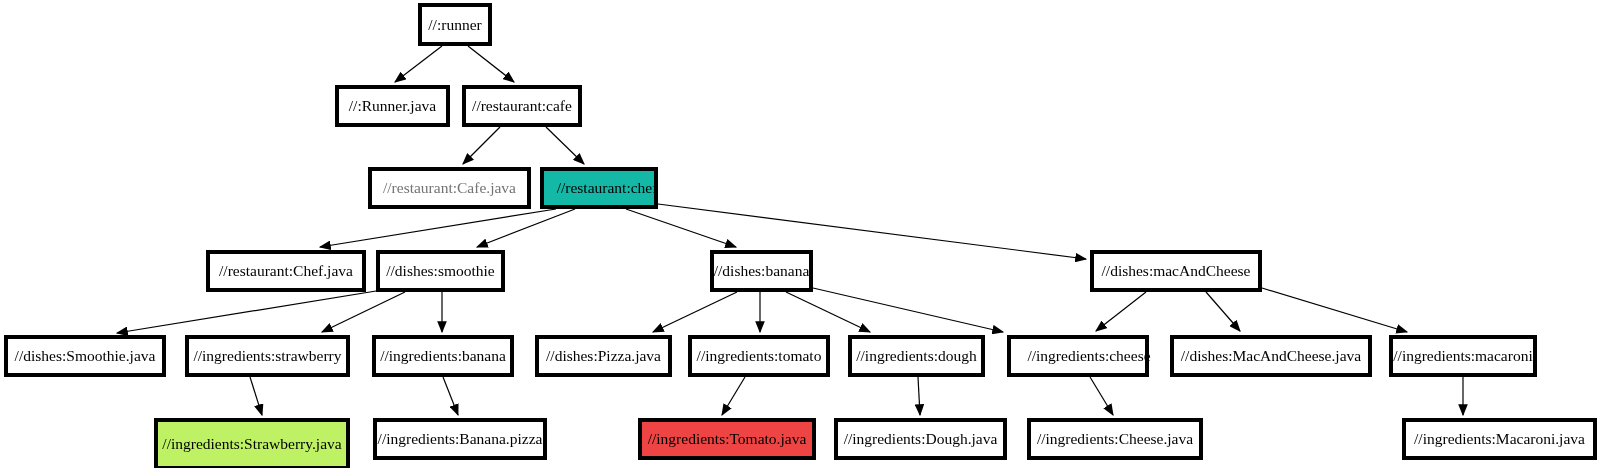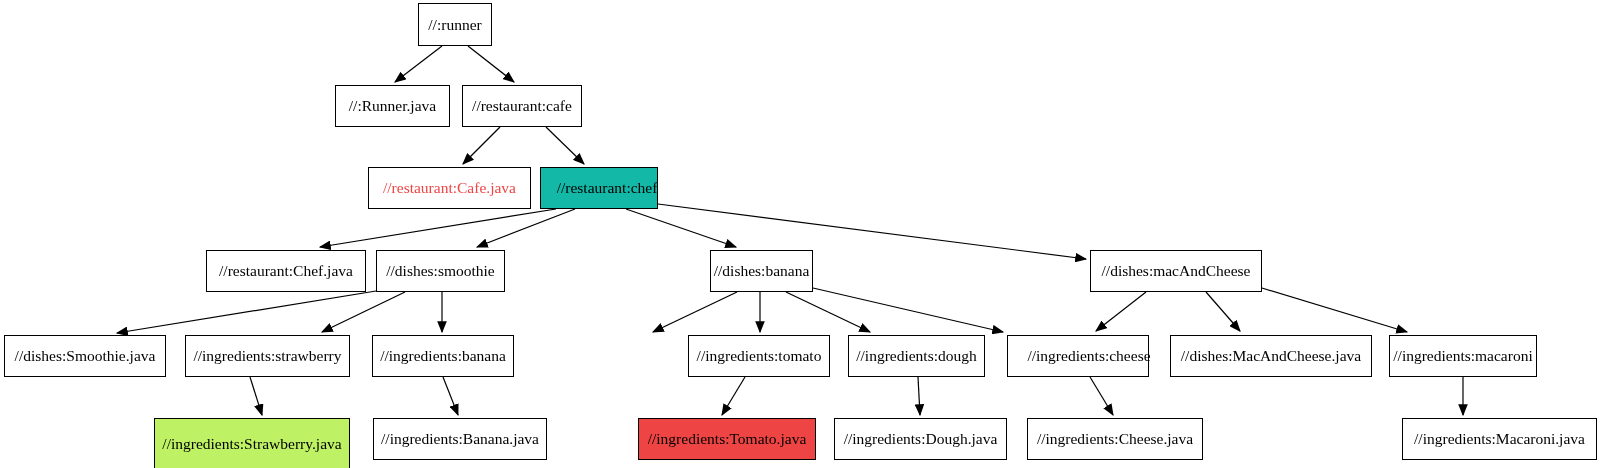--- a/index.html
+++ b/index.html
@@ -27,21 +27,21 @@
   #node-layer {
     position: absolute;
     left: 0;
     top: 0;
     width: 1600px;
     height: 468px;
   }
   .graph-node {
     position: absolute;
     box-sizing: border-box;
-    border: 1px solid #15803d;
+    border: 4px solid #15803d;
     background: #ffffff;
     display: flex;
     align-items: center;
     justify-content: center;
     color: #000000;
     font-size: 15.5px;
     line-height: 1;
     white-space: nowrap;
     letter-spacing: 0px;
   }
@@ -92,21 +92,21 @@
   <div id="node-layer">
       <div class="graph-node" style="left: 418px; top: 3px; width: 74px; height: 43px; border-color: rgb(0, 0, 0); background: rgb(255, 255, 255); color: rgb(0, 0, 0);">
         <span class="node-label">//:runner</span>
       </div>
       <div class="graph-node" style="left: 335px; top: 85px; width: 115px; height: 42px; border-color: rgb(0, 0, 0); background: rgb(255, 255, 255); color: rgb(0, 0, 0);">
         <span class="node-label">//:Runner.java</span>
       </div>
       <div class="graph-node" style="left: 462px; top: 85px; width: 120px; height: 42px; border-color: rgb(0, 0, 0); background: rgb(255, 255, 255); color: rgb(0, 0, 0);">
         <span class="node-label">//restaurant:cafe</span>
       </div>
-      <div class="graph-node" style="left: 368px; top: 167px; width: 163px; height: 42px; border-color: rgb(0, 0, 0); background: rgb(255, 255, 255); color: #ef4444;">
+      <div class="graph-node" style="left: 368px; top: 167px; width: 163px; height: 42px; border-color: rgb(0, 0, 0); background: rgb(255, 255, 255); color: #737373;">
         <span class="node-label">//restaurant:Cafe.java</span>
       </div>
       <div class="graph-node" style="left: 540px; top: 167px; width: 118px; height: 42px; border-color: rgb(0, 0, 0); background: #14b8a6; color: rgb(0, 0, 0); padding-left: 16px;">
         <span class="node-label">//restaurant:chef</span>
       </div>
       <div class="graph-node" style="left: 206px; top: 250px; width: 160px; height: 42px; border-color: rgb(0, 0, 0); background: rgb(255, 255, 255); color: rgb(0, 0, 0);">
         <span class="node-label">//restaurant:Chef.java</span>
       </div>
       <div class="graph-node" style="left: 376px; top: 250px; width: 129px; height: 42px; border-color: rgb(0, 0, 0); background: rgb(255, 255, 255); color: rgb(0, 0, 0);">
         <span class="node-label">//dishes:smoothie</span>
@@ -119,40 +119,43 @@
       </div>
       <div class="graph-node" style="left: 4px; top: 335px; width: 162px; height: 42px; border-color: rgb(0, 0, 0); background: rgb(255, 255, 255); color: rgb(0, 0, 0);">
         <span class="node-label">//dishes:Smoothie.java</span>
       </div>
       <div class="graph-node" style="left: 185px; top: 335px; width: 165px; height: 42px; border-color: rgb(0, 0, 0); background: rgb(255, 255, 255); color: rgb(0, 0, 0);">
         <span class="node-label">//ingredients:strawberry</span>
       </div>
       <div class="graph-node" style="left: 372px; top: 335px; width: 142px; height: 42px; border-color: rgb(0, 0, 0); background: rgb(255, 255, 255); color: rgb(0, 0, 0);">
         <span class="node-label">//ingredients:banana</span>
       </div>
+      <div class="graph-node" style="left: 535px; top: 335px; width: 137px; height: 42px; border-color: rgb(0, 0, 0); background: rgb(255, 255, 255); color: rgb(0, 0, 0);">
+        <span class="node-label">//dishes:Pizza.java</span>
+      </div>
       <div class="graph-node" style="left: 688px; top: 335px; width: 142px; height: 42px; border-color: rgb(0, 0, 0); background: rgb(255, 255, 255); color: rgb(0, 0, 0);">
         <span class="node-label">//ingredients:tomato</span>
       </div>
       <div class="graph-node" style="left: 848px; top: 335px; width: 137px; height: 42px; border-color: rgb(0, 0, 0); background: rgb(255, 255, 255); color: rgb(0, 0, 0);">
         <span class="node-label">//ingredients:dough</span>
       </div>
       <div class="graph-node" style="left: 1007px; top: 335px; width: 142px; height: 42px; border-color: rgb(0, 0, 0); background: rgb(255, 255, 255); color: rgb(0, 0, 0); padding-left: 22px;">
         <span class="node-label">//ingredients:cheese</span>
       </div>
       <div class="graph-node" style="left: 1170px; top: 335px; width: 202px; height: 42px; border-color: rgb(0, 0, 0); background: rgb(255, 255, 255); color: rgb(0, 0, 0);">
         <span class="node-label">//dishes:MacAndCheese.java</span>
       </div>
       <div class="graph-node" style="left: 1389px; top: 335px; width: 148px; height: 42px; border-color: rgb(0, 0, 0); background: rgb(255, 255, 255); color: rgb(0, 0, 0);">
         <span class="node-label">//ingredients:macaroni</span>
       </div>
       <div class="graph-node" style="left: 154px; top: 418px; width: 196px; height: 52px; border-color: rgb(0, 0, 0); background: #bef264; color: rgb(0, 0, 0);">
         <span class="node-label">//ingredients:Strawberry.java</span>
       </div>
       <div class="graph-node" style="left: 373px; top: 418px; width: 174px; height: 42px; border-color: rgb(0, 0, 0); background: rgb(255, 255, 255); color: rgb(0, 0, 0);">
-        <span class="node-label">//ingredients:Banana.java</span>
+        <span class="node-label">//ingredients:Banana.pizza</span>
       </div>
       <div class="graph-node" style="left: 638px; top: 418px; width: 178px; height: 42px; border-color: rgb(0, 0, 0); background: #ef4444; color: rgb(0, 0, 0);">
         <span class="node-label">//ingredients:Tomato.java</span>
       </div>
       <div class="graph-node" style="left: 834px; top: 418px; width: 173px; height: 42px; border-color: rgb(0, 0, 0); background: rgb(255, 255, 255); color: rgb(0, 0, 0);">
         <span class="node-label">//ingredients:Dough.java</span>
       </div>
       <div class="graph-node" style="left: 1027px; top: 418px; width: 176px; height: 42px; border-color: rgb(0, 0, 0); background: rgb(255, 255, 255); color: rgb(0, 0, 0);">
         <span class="node-label">//ingredients:Cheese.java</span>
       </div>

